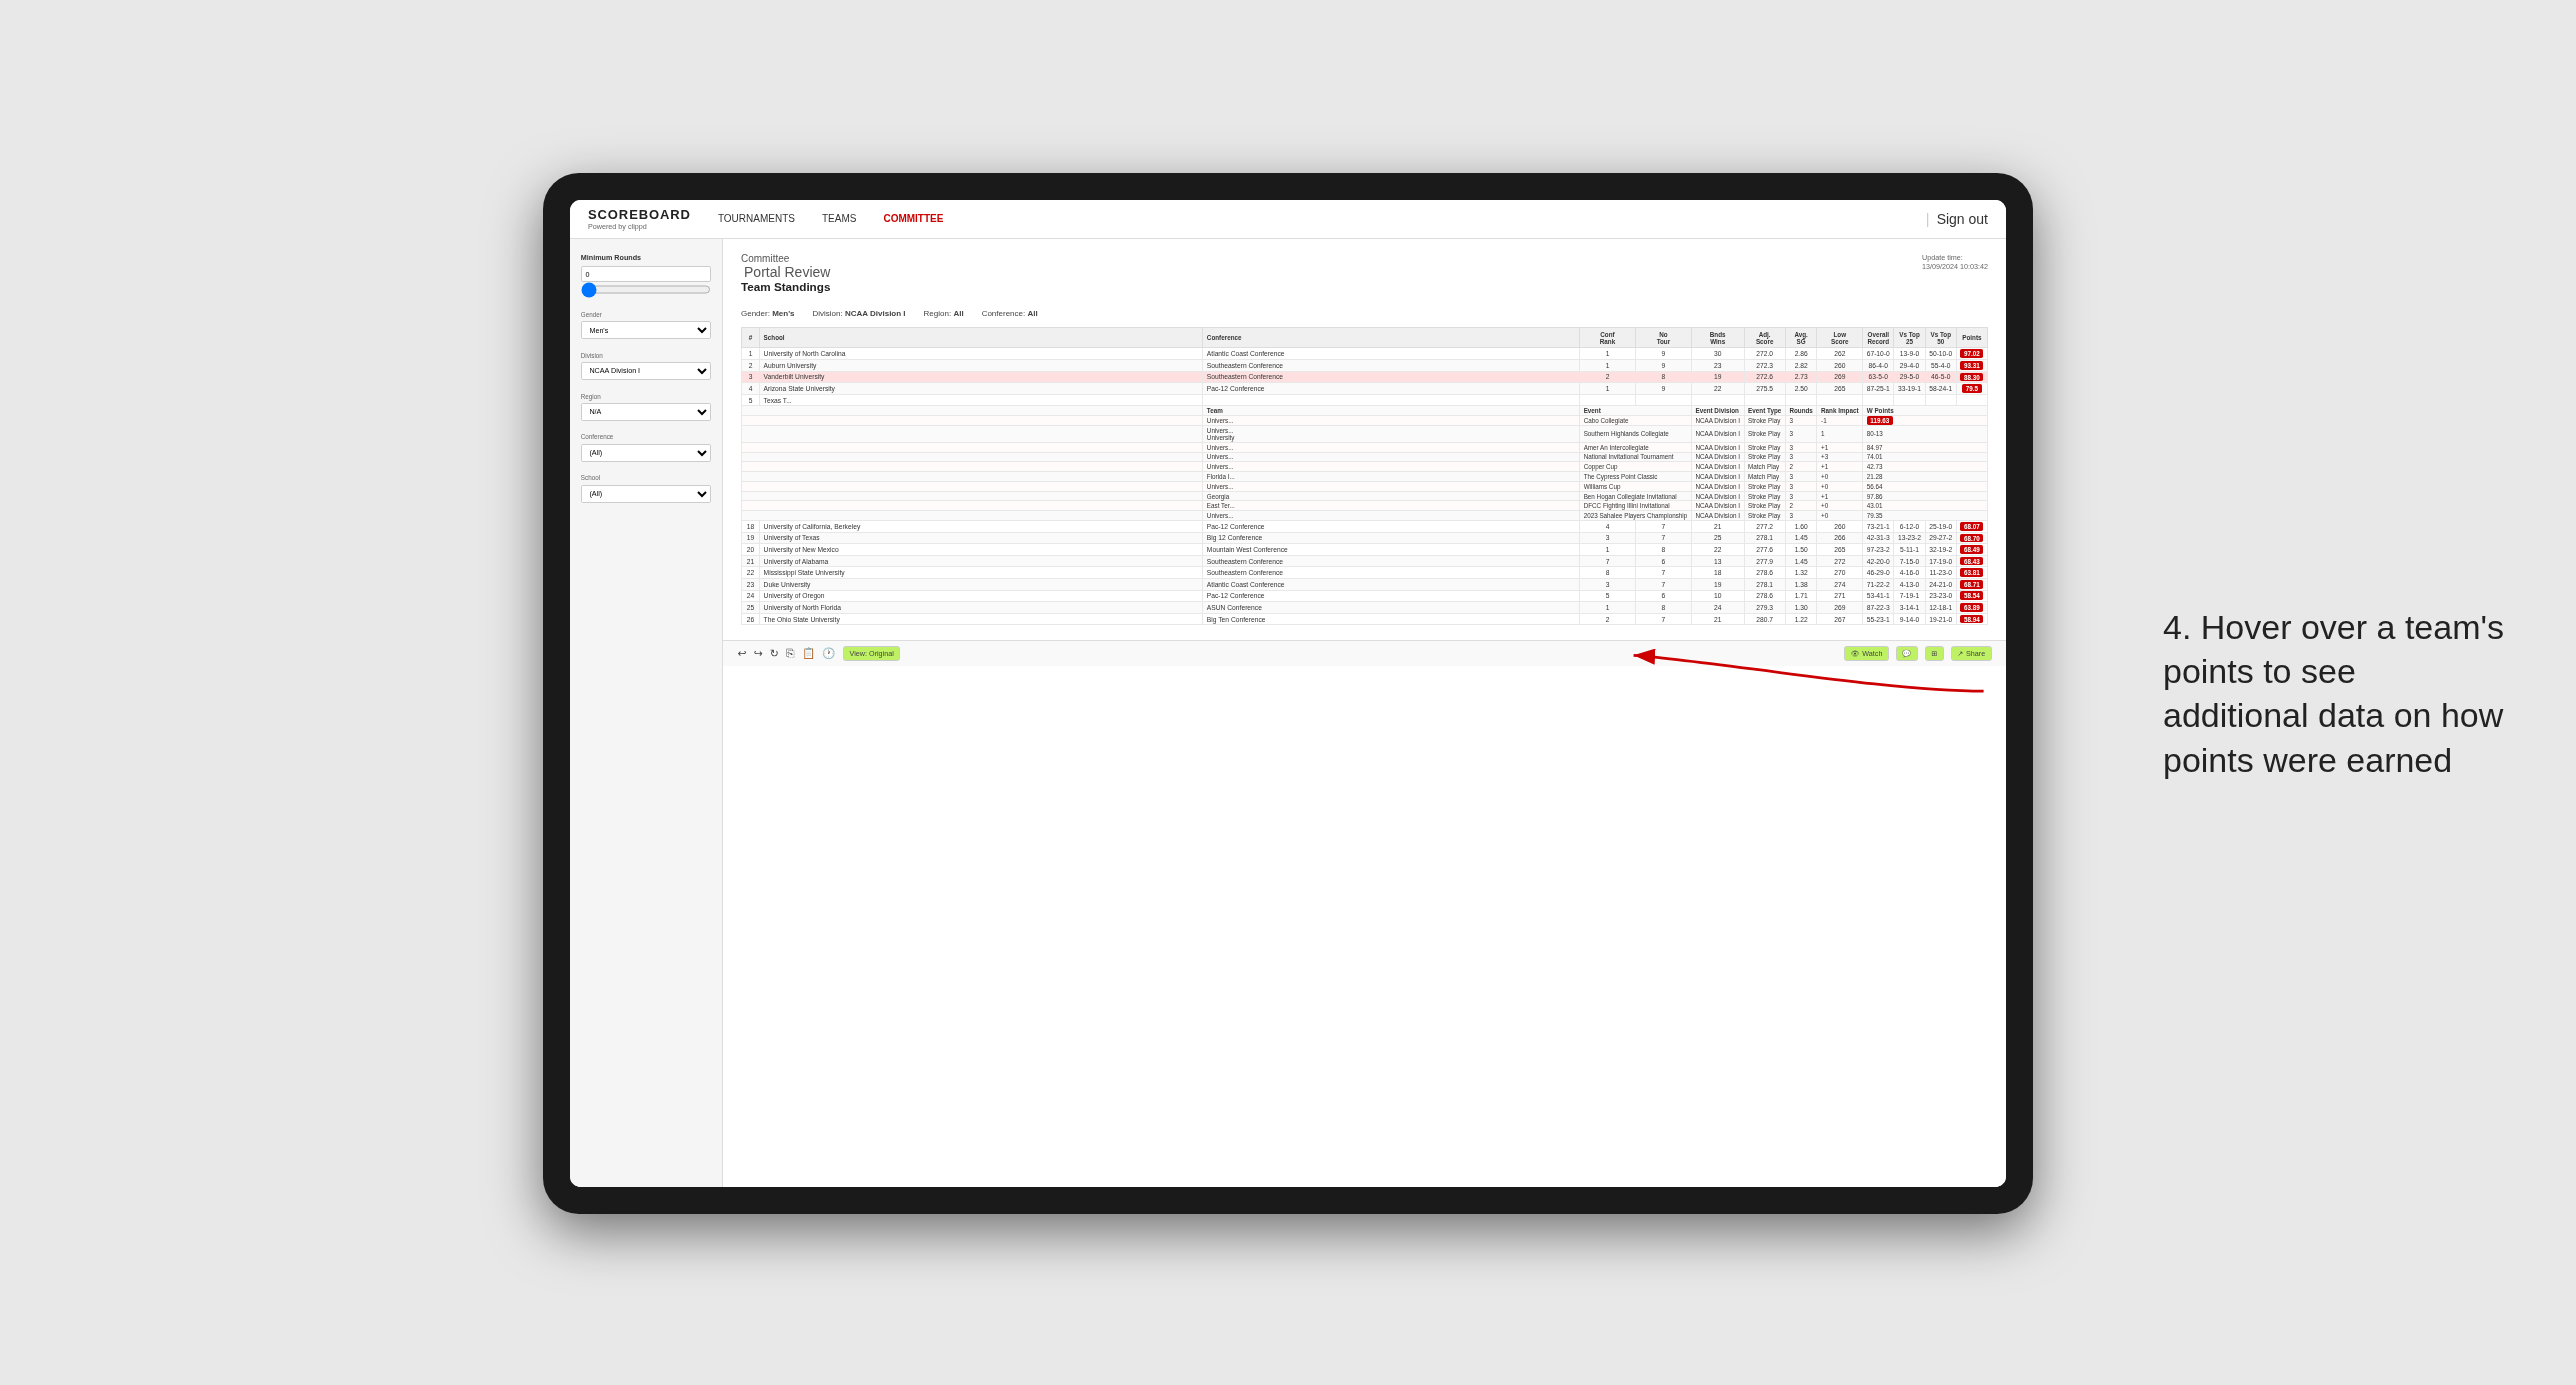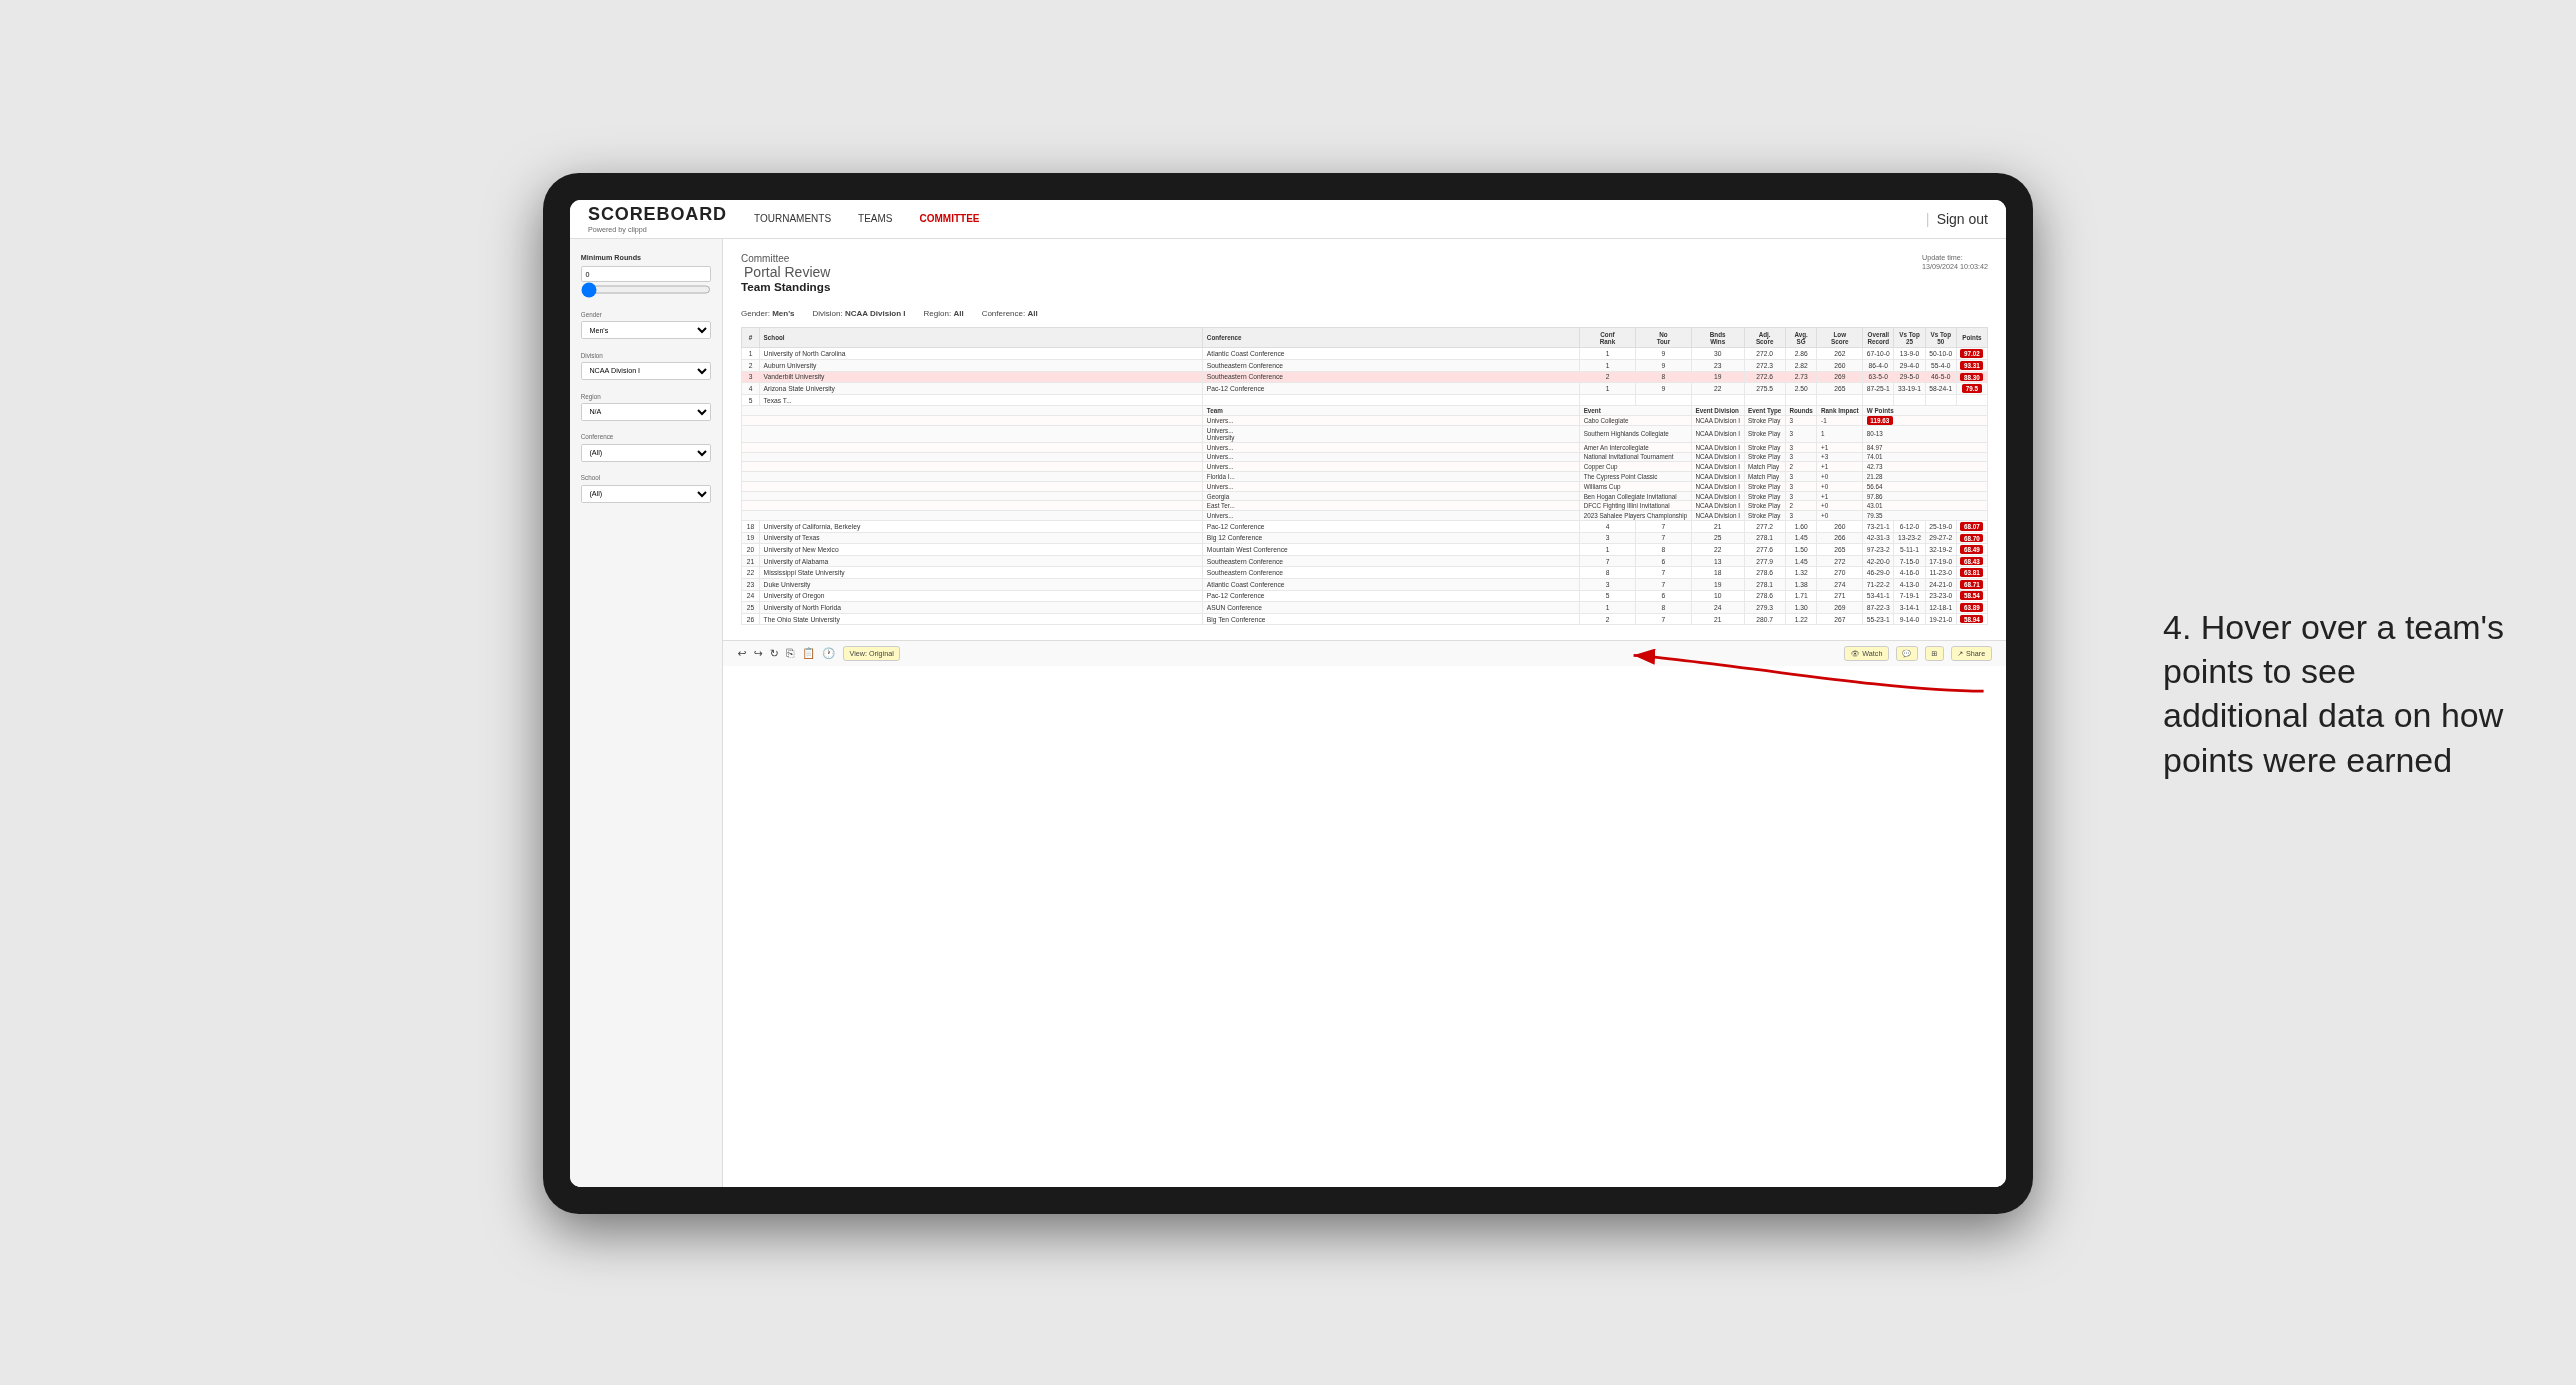--- a/index.html
+++ b/index.html
@@ -44,21 +44,21 @@
       border-bottom: 0.9px solid #ddd;
     }
 
     .logo-area {
       display: flex;
       flex-direction: column;
       margin-right: 27px;
     }
 
     .logo-text {
-      font-size: 18px;
+      font-size: 13px;
       font-weight: 900;
       color: #222;
       letter-spacing: 0.9px;
     }
 
     .logo-sub {
       font-size: 7.2px;
       color: #666;
     }
 
@@ -285,21 +285,21 @@
     }
 
     .toolbar-btn {
       display: flex;
       align-items: center;
       gap: 2.7px;
       cursor: pointer;
       padding: 1.8px 5.4px;
       border: 0.9px solid #ccc;
       border-radius: 2.7px;
-      background: #fef9c3;
+      background: #bef264;
       font-size: 7.2px;
     }
 
     
     .annotation {
       position: absolute;
       right: 72px;
       top: 50%;
       transform: translateY(-50%);
       width: 341px;

